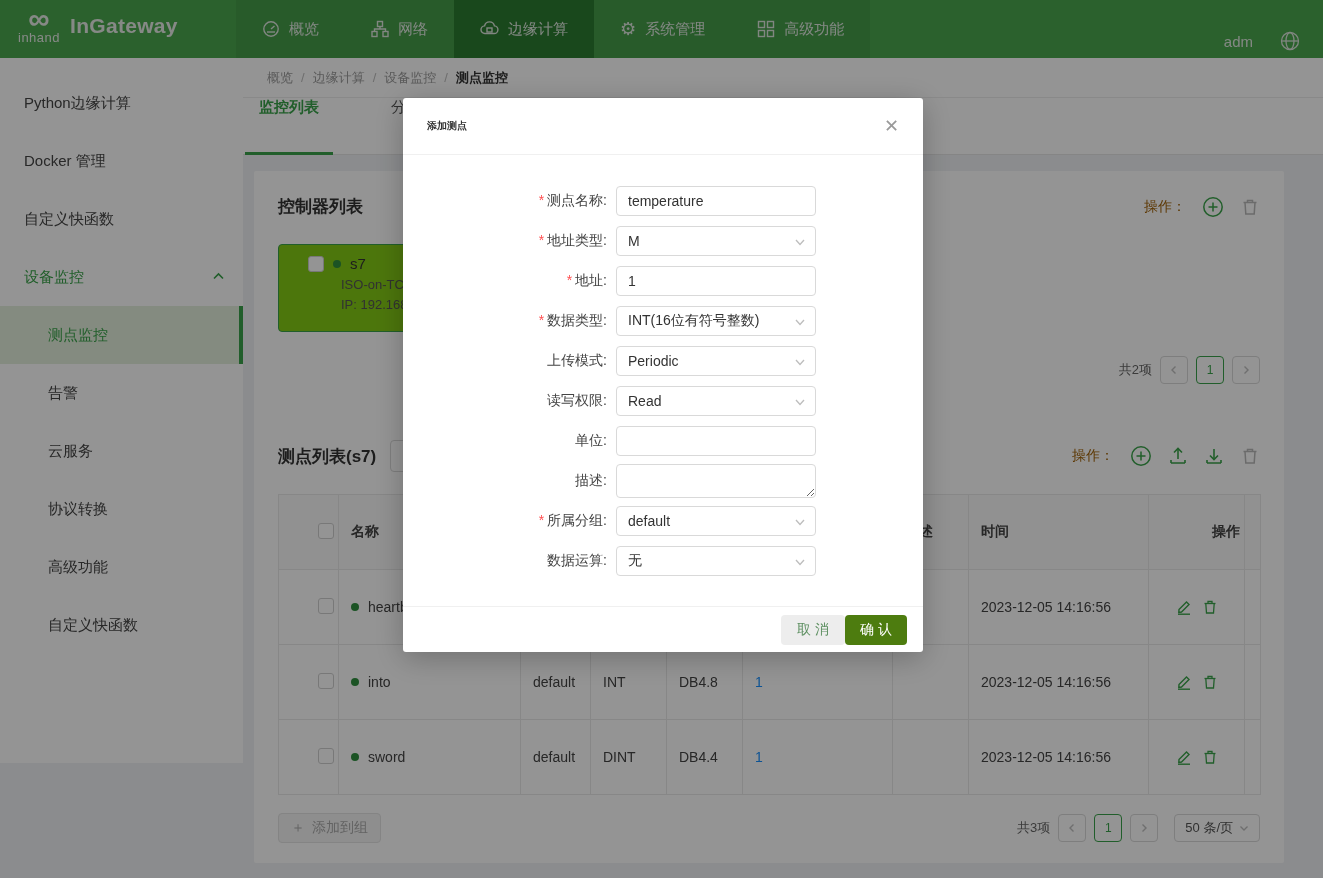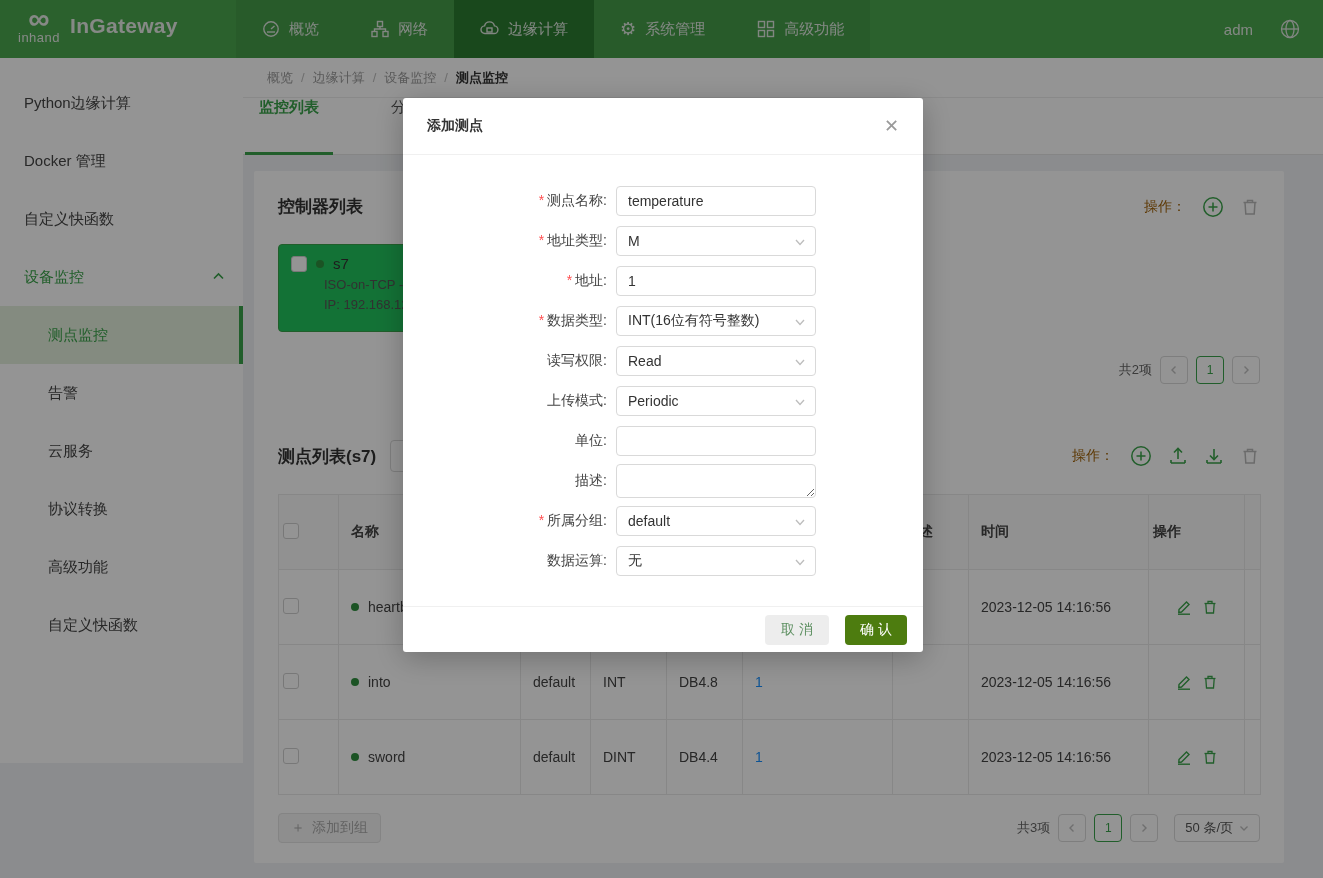--- a/index.html
+++ b/index.html
@@ -14,21 +14,21 @@
   .logo-inf { font-size:30px; font-weight:bold; line-height:24px; }
   .logo-sub { font-size:13px; letter-spacing:0.5px; }
   .logo-name { font-size:21px; font-weight:bold; letter-spacing:0.3px; }
   .nav-menu { position:absolute; left:236px; top:0; height:58px; display:flex;
     background:rgba(0,0,0,0.06); }
   .nav-item { height:58px; display:flex; align-items:center; gap:9px; padding:0 26px;
     color:#e2eae2; font-size:15px; cursor:pointer; }
   .nav-item.active { background:#2c7d31; }
   .nav-ico { display:flex; align-items:center; }
   .nav-ico svg { stroke:#dfe7df; }
-  .nav-right { position:absolute; right:22px; top:0; height:58px; display:flex; align-items:center; gap:26px; color:#e2eae2; }
+  .nav-right { position:absolute; right:22px; top:12px; height:58px; display:flex; align-items:center; gap:26px; color:#e2eae2; }
   .nav-user { font-size:15px; }
 
   
   .sidebar { position:absolute; left:0; top:58px; width:243px; height:705px; background:#fff; }
   .side-list { padding-top:16px; }
   .side-item { height:58px; display:flex; align-items:center; padding-left:24px;
     font-size:15px; color:#454545; cursor:pointer; position:relative; }
   .side-item.green { color:#3aa34a; }
   .side-caret { position:absolute; right:18px; top:22px; }
   .side-sub { height:58px; display:flex; align-items:center; padding-left:48px;
@@ -51,71 +51,71 @@
     border-radius:2px; padding:24px; }
 
   .sec-head { display:flex; align-items:center; justify-content:space-between; }
   .sec-title { font-size:17px; font-weight:bold; color:#333; }
   .sec-head-left { display:flex; align-items:center; }
   .ops { display:flex; align-items:center; gap:16px; }
   .ops-label { font-size:14px; color:#a16207; }
   .icon-btn { display:flex; align-items:center; cursor:pointer; background:none; border:none; padding:0; }
 
   .ctrl-card { margin-top:26px; width:222px; height:88px; border:1px solid #3aa34a; border-radius:4px;
-    background:#22c55e; padding:10px 12px; }
+    background:#84cc16; padding:10px 29px; }
   .ctrl-row1 { display:flex; align-items:center; gap:9px; }
   .ctrl-name { font-size:15px; color:#333; }
   .dot { width:8px; height:8px; border-radius:50%; background:#2f8f3f; display:inline-block; }
   .ctrl-line { font-size:13px; color:#555; margin:5px 0 0 33px; white-space:nowrap; }
 
   .pager-row { display:flex; align-items:center; justify-content:flex-end; gap:8px; margin-top:24px; }
   .pager-total { font-size:13px; color:#666; }
   .pg-btn { width:28px; height:28px; border:1px solid #d9d9d9; border-radius:4px; background:#fff;
     color:#c0c0c0; font-size:12px; display:flex; align-items:center; justify-content:center; cursor:pointer; }
   .pg-btn.cur { border-color:#3aa34a; color:#3aa34a; }
   .pg-size { height:28px; border:1px solid #d9d9d9; border-radius:4px; background:#fff; color:#555;
     font-size:13px; display:flex; align-items:center; gap:6px; padding:0 10px; margin-left:8px; cursor:pointer; }
 
   .sec2 { margin-top:56px; }
   .filter-box { width:180px; height:32px; border:1px solid #d9d9d9; border-radius:4px; background:#fff; margin-left:14px; }
 
   table { border-collapse:collapse; width:982px; margin-top:22px; table-layout:fixed; font-size:14px; }
   th { background:#fafafa; font-weight:bold; color:#333; }
   th,td { border:1px solid #e8e8e8; height:75px; padding:8px 12px; text-align:left; vertical-align:middle;
     word-break:break-all; color:#444; }
-  th.c,td.c { text-align:left; padding:8px 4px; }
+  th.c,td.c { text-align:right; padding:8px 4px; }
   .cell-name { display:flex; align-items:center; gap:9px; }
   .val-link { color:#1890ff; cursor:pointer; text-decoration:none; }
   .row-ops { display:flex; align-items:center; justify-content:center; gap:10px; }
 
   .tbl-foot { display:flex; align-items:center; justify-content:space-between; margin-top:18px; }
   .btn-disabled { height:30px; padding:0 12px; background:#f5f5f5; border:1px solid #e3e3e3; border-radius:4px;
     color:#ababab; font-size:14px; display:flex; align-items:center; gap:7px; cursor:not-allowed; }
 
   
   .overlay { position:fixed; left:0; top:0; width:1323px; height:878px; background:rgba(0,0,0,0.42); z-index:500; }
   .modal { position:fixed; left:403px; top:98px; width:520px; height:554px; background:#fff; border-radius:3px;
     box-shadow:0 6px 30px rgba(0,0,0,0.25); z-index:600; }
   .modal-head { height:57px; border-bottom:1px solid #f0f0f0; display:flex; align-items:center;
     justify-content:space-between; padding:0 24px; }
-  .modal-title { font-size:14px; font-weight:bold; color:#333; }
+  .modal-title { font-size:10px; font-weight:bold; color:#333; }
   .modal-close { font-size:18px; color:#9a9a9a; cursor:pointer; background:none; border:none; line-height:1; }
   .modal-body { padding-top:26px; }
   .f-row { display:flex; align-items:center; height:40px; }
   .f-label { flex:0 0 213px; text-align:right; padding-right:9px; font-size:14px; color:#444; }
   .req { color:#ff4d4f; margin-right:3px; font-size:14px; }
   .f-input { width:200px; height:30px; border:1px solid #d9d9d9; border-radius:4px; padding:0 11px;
     font-size:14px; color:#333; outline:none; background:#fff; }
   .f-select { width:200px; height:30px; border:1px solid #d9d9d9; border-radius:4px; padding:0 26px 0 11px;
     font-size:14px; color:#333; background:#fff; display:flex; align-items:center; position:relative; cursor:pointer; }
   .f-select .chev { position:absolute; right:9px; top:9px; }
   .f-textarea { width:200px; height:34px; border:1px solid #d9d9d9; border-radius:4px; padding:4px 11px;
     font-size:14px; color:#333; resize:both; font-family:inherit; }
   .modal-foot { position:absolute; left:0; bottom:0; width:100%; height:46px; border-top:1px solid #f0f0f0;
-    display:flex; align-items:center; justify-content:flex-end; gap:16px; padding-right:16px; }
+    display:flex; align-items:center; justify-content:flex-end; gap:0; padding-right:16px; }
   .btn-cancel { width:64px; height:30px; background:#ededed; border:none; border-radius:4px;
     color:#5c8f60; font-size:14px; cursor:pointer; }
   .btn-ok { width:62px; height:30px; background:#4d7c0f; border:none; border-radius:4px;
     color:#fff; font-size:14px; cursor:pointer; }
 
   .checkbox { width:16px; height:16px; border:1px solid #cfcfcf; border-radius:3px; background:#fff;
     display:inline-block; cursor:pointer; }
   svg { display:block; }
 </style>
 </head>
@@ -534,42 +534,42 @@
       <span class="f-select">
         <span>INT(16位有符号整数)</span>
         <span class="chev">
             <svg width="12" height="12" viewBox="0 0 12 12" fill="none" stroke="#bdbdbd" stroke-width="1.3">
               <path d="M2 4 L6 8.5 L10 4"></path>
             </svg>
           </span>
       </span>
     </div>
     <div class="f-row">
+      <span class="f-label"><span>上传模式:</span></span>
+      <span class="f-select">
+        <span>Periodic</span>
+        <span class="chev">
+            <svg width="12" height="12" viewBox="0 0 12 12" fill="none" stroke="#bdbdbd" stroke-width="1.3">
+              <path d="M2 4 L6 8.5 L10 4"></path>
+            </svg>
+          </span>
+      </span>
+    </div>
+    <div class="f-row">
       <span class="f-label"><span>读写权限:</span></span>
       <span class="f-select">
         <span>Read</span>
         <span class="chev">
             <svg width="12" height="12" viewBox="0 0 12 12" fill="none" stroke="#bdbdbd" stroke-width="1.3">
               <path d="M2 4 L6 8.5 L10 4"></path>
             </svg>
           </span>
       </span>
     </div>
     <div class="f-row">
-      <span class="f-label"><span>上传模式:</span></span>
-      <span class="f-select">
-        <span>Periodic</span>
-        <span class="chev">
-            <svg width="12" height="12" viewBox="0 0 12 12" fill="none" stroke="#bdbdbd" stroke-width="1.3">
-              <path d="M2 4 L6 8.5 L10 4"></path>
-            </svg>
-          </span>
-      </span>
-    </div>
-    <div class="f-row">
       <span class="f-label"><span>单位:</span></span>
       <input class="f-input" value="" style="">
     </div>
     <div class="f-row">
       <span class="f-label"><span>描述:</span></span>
       <textarea class="f-textarea" style=""></textarea>
     </div>
     <div class="f-row">
       <span class="f-label"><span class="req">*</span><span>所属分组:</span></span>
       <span class="f-select">

